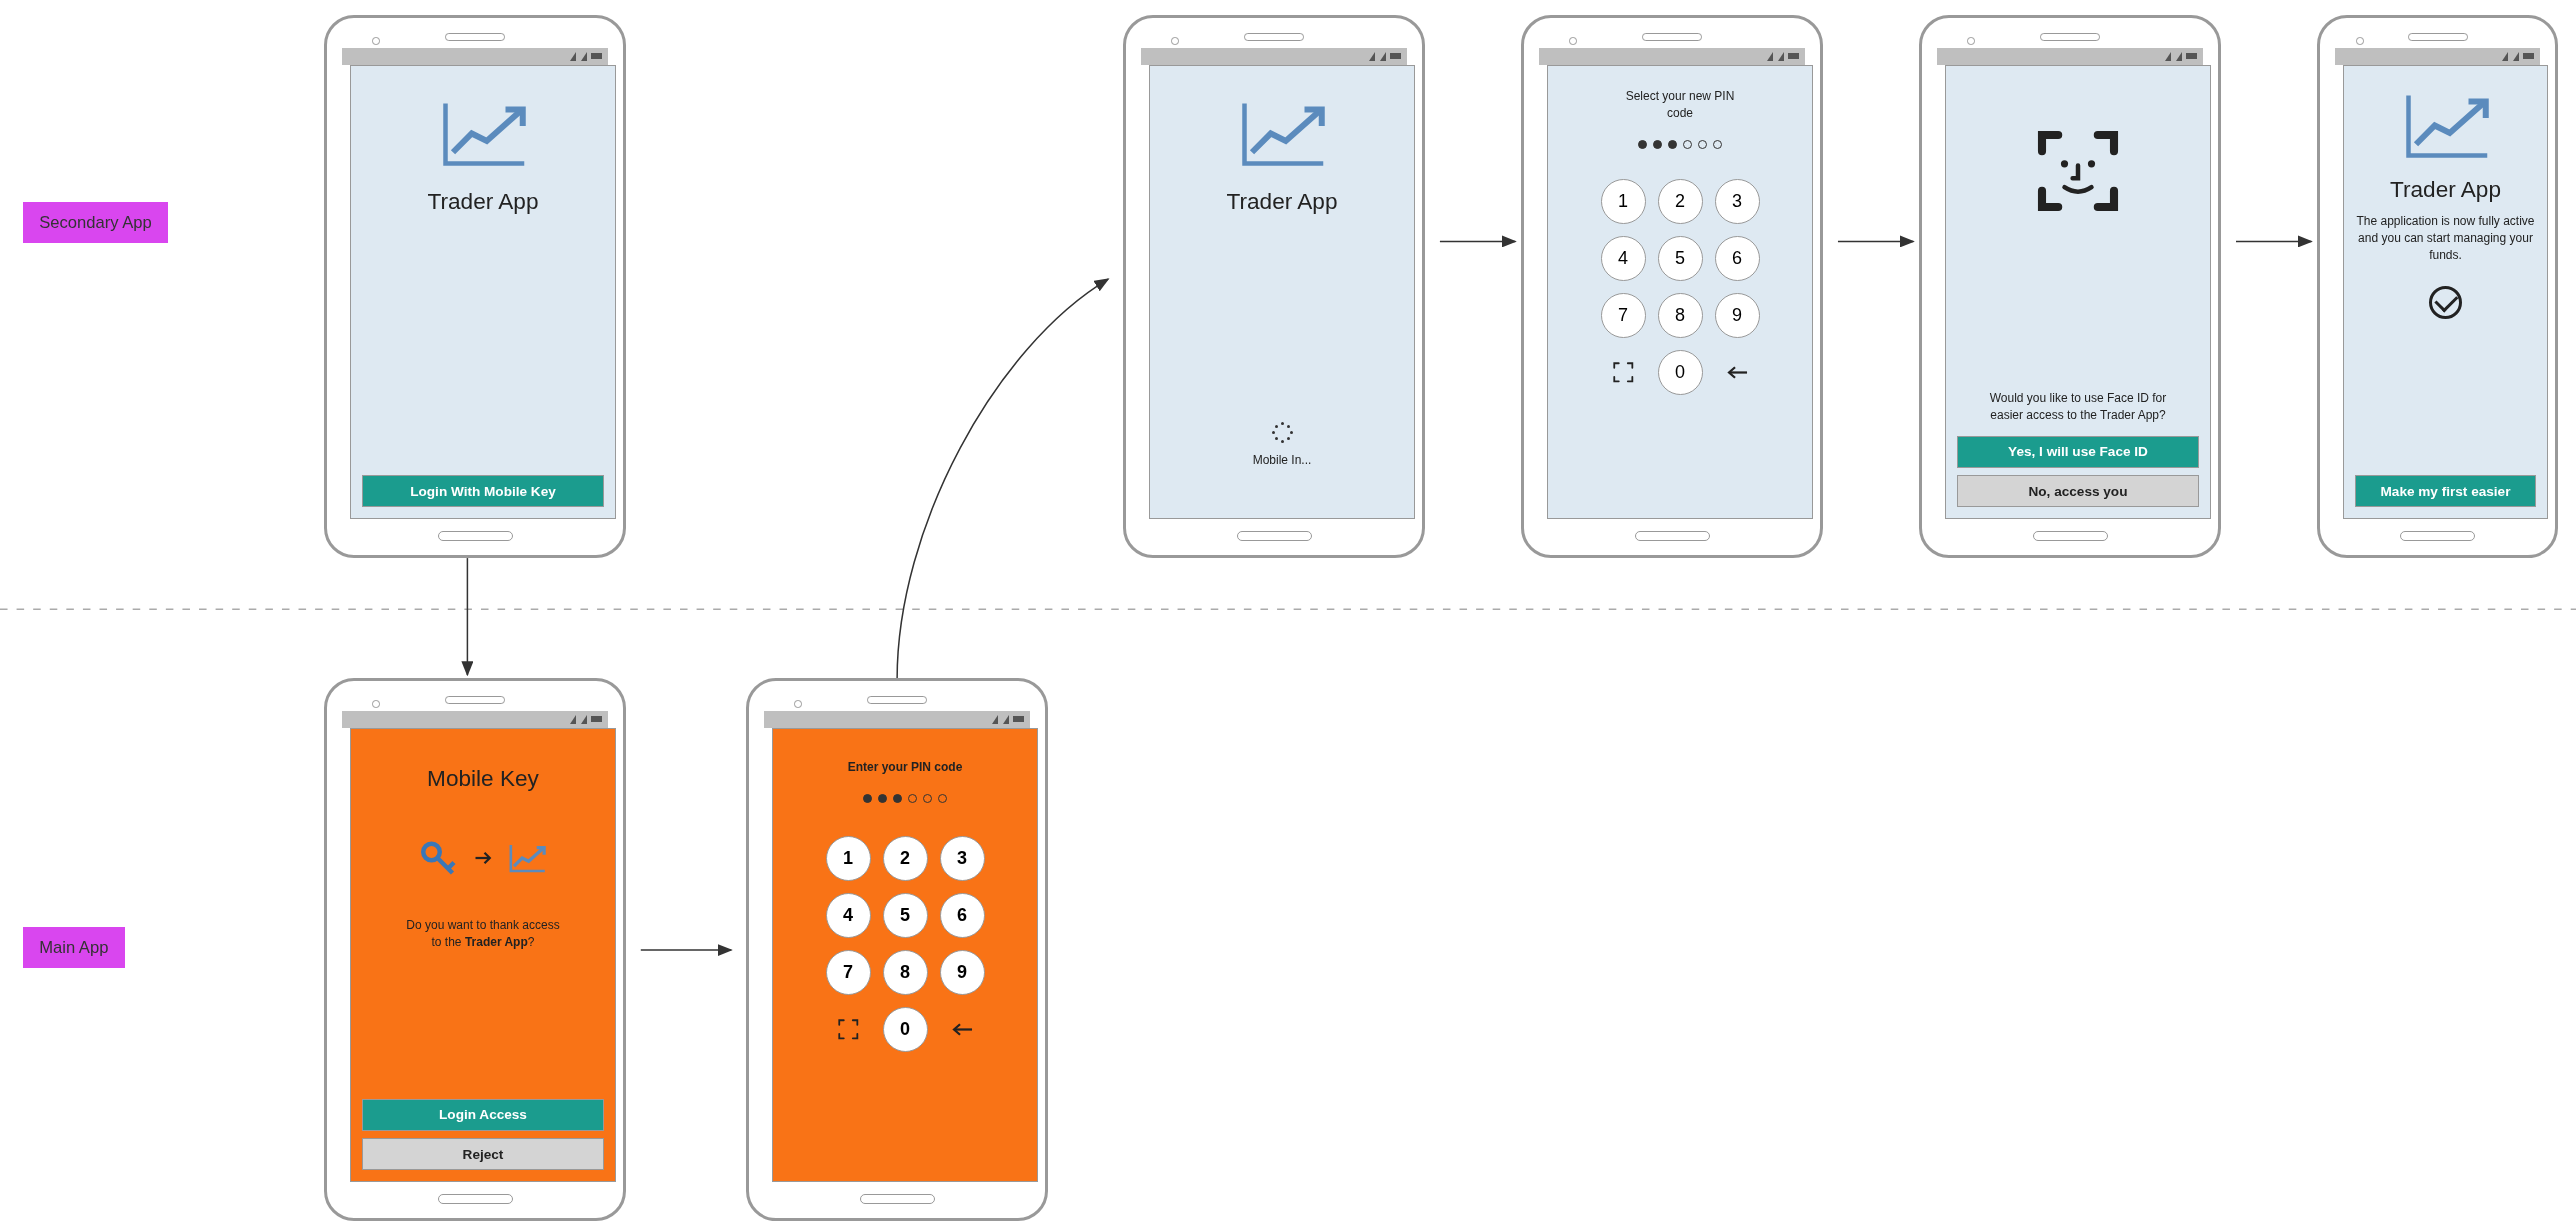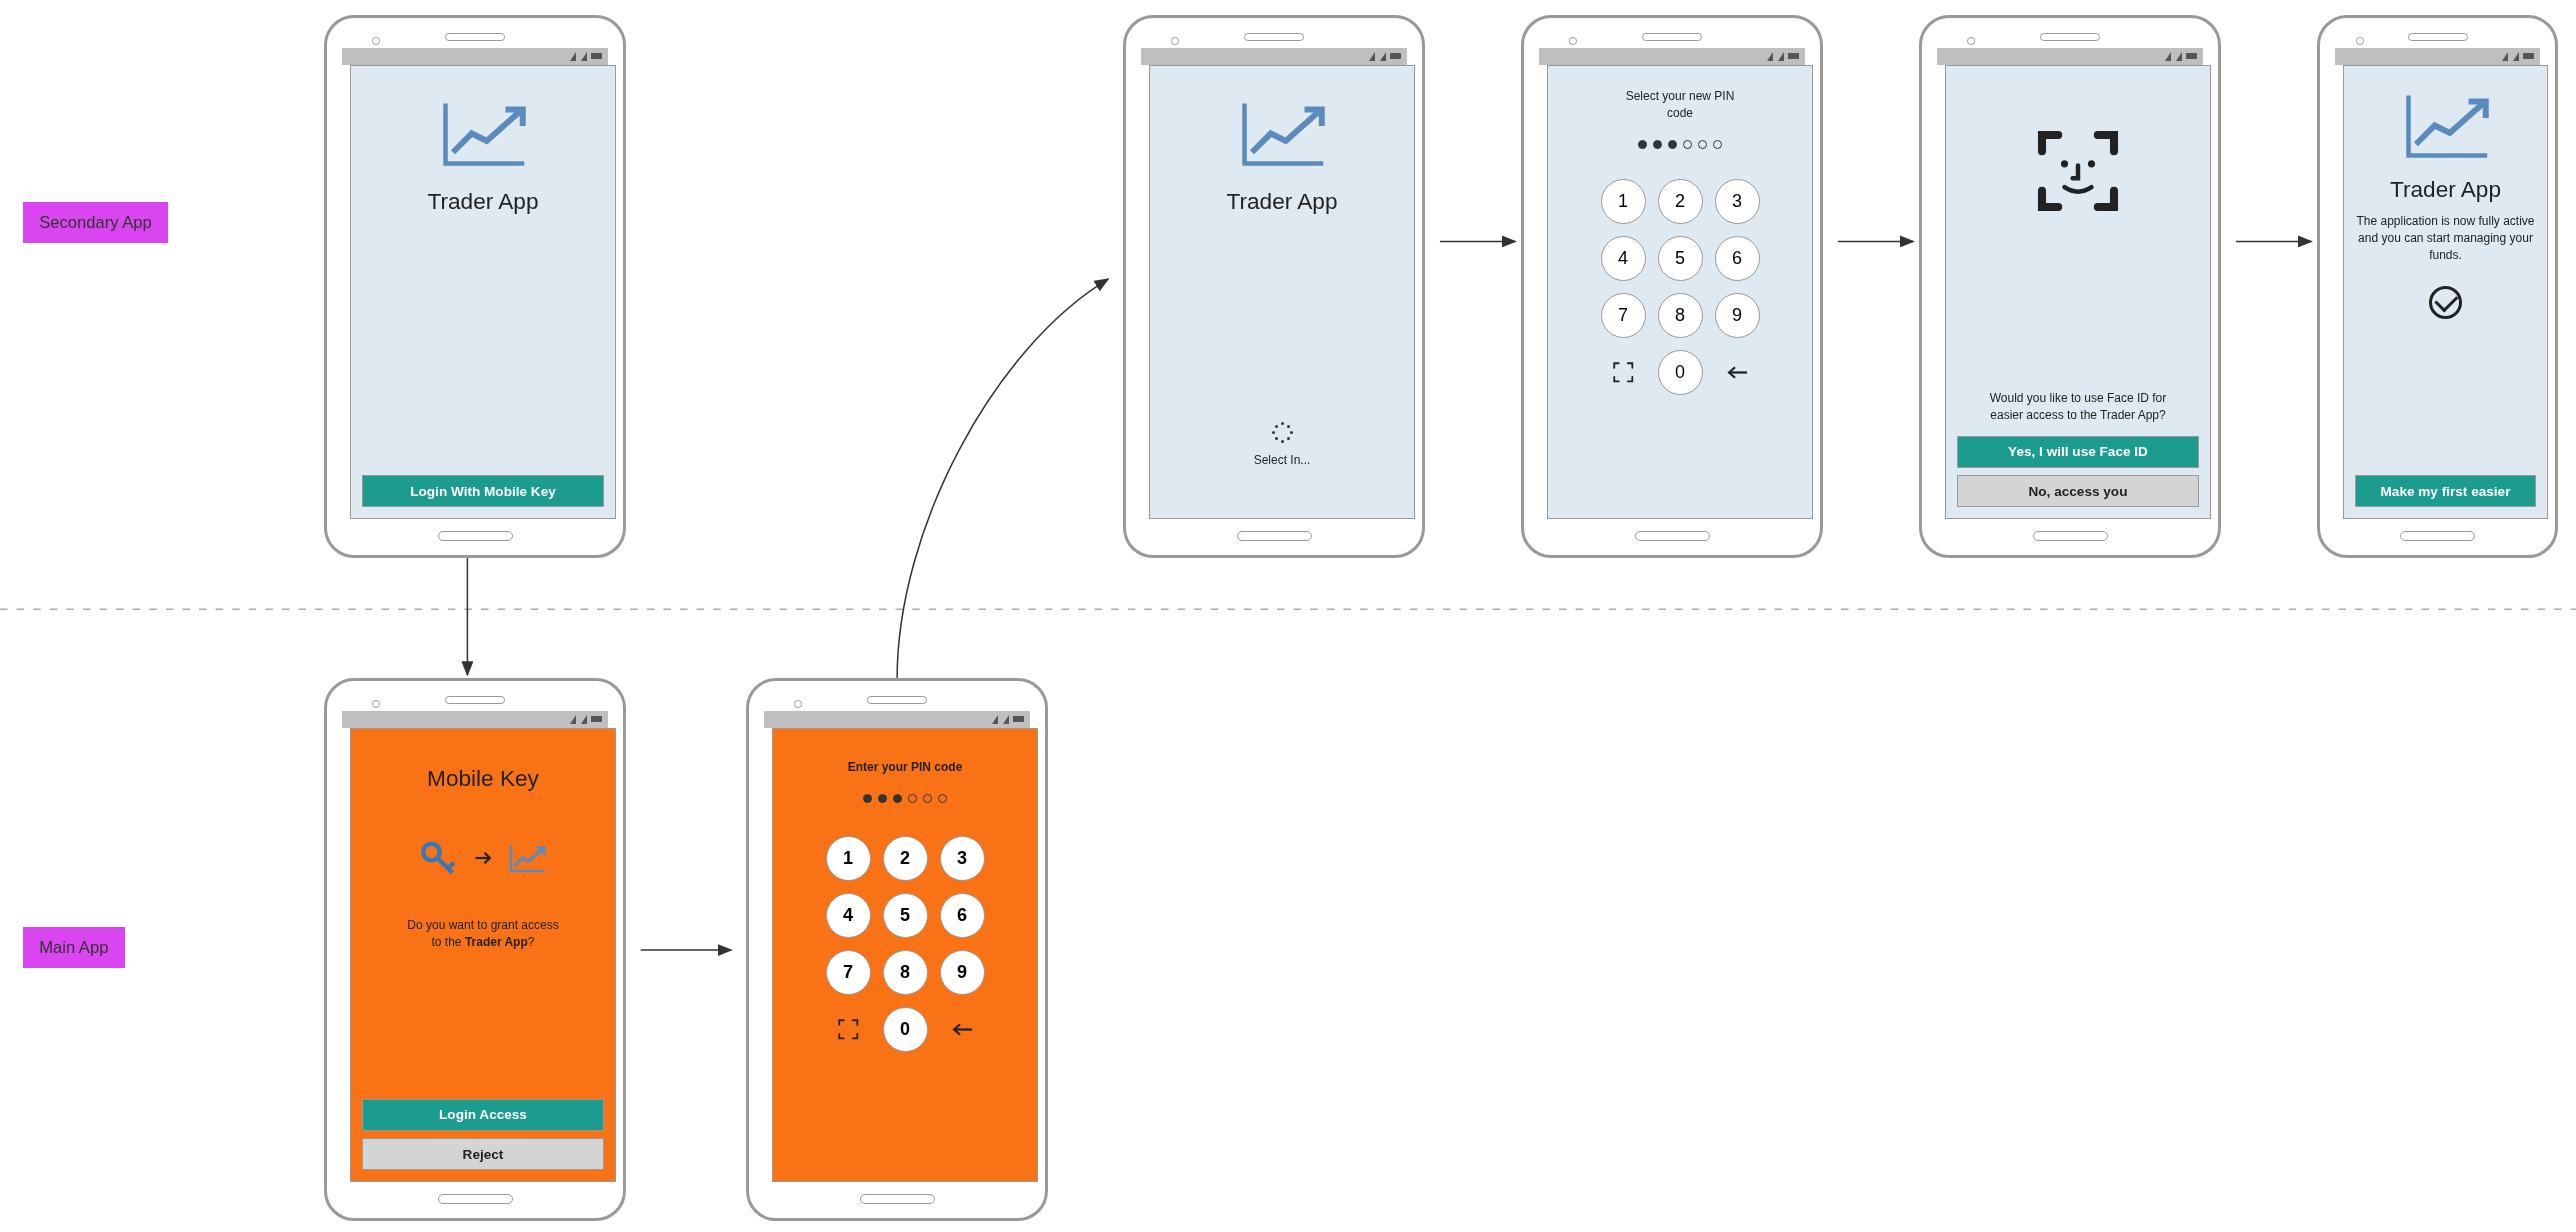--- a/index.html
+++ b/index.html
@@ -195,21 +195,21 @@
       <span style="top:0;left:9px"></span>
         <span style="top:3px;left:15px"></span>
         <span style="top:9px;left:18px"></span>
       <span style="top:15px;left:15px"></span>
         <span style="top:18px;left:9px"></span>
         <span style="top:15px;left:3px"></span>
       <span style="top:9px;left:0"></span>
         <span style="top:3px;left:3px"></span>
     </div>
     <div style="flex:0 0 9px"></div>
-    <div class="small-text">Select In...</div>
+    <div class="small-text">Mobile In...</div>
     <div style="flex:0 0 38px"></div>
   </div>
   <div class="homebtn"></div>
 </div>
 
 <div class="phone" style="top:15px; left:1521px;">
   <div class="camera"></div>
   <div class="speaker"></div>
   <div class="statusbar">
       <div class="tri"></div>
@@ -335,21 +335,21 @@
         <polyline points="14,5 21,12 14,19" stroke="#222" stroke-width="3" fill="none"></polyline>
       </svg>
       <svg width="42" height="36" viewBox="0 0 130 100">
         <path d="M15 10 V90 H120" stroke="#5b8bbd" stroke-width="8" fill="none"></path>
         <path d="M25 75 L50 50 L70 60 L115 20" stroke="#5b8bbd" stroke-width="10" fill="none"></path>
         <path d="M95 18 L118 18 L118 40" stroke="#5b8bbd" stroke-width="10" fill="none"></path>
       </svg>
     </div>
     <div style="flex:0 0 38px"></div>
     <div class="small-text">
-      <span>Do you want to grant access</span><br>
+      <span>Do you want to thank access</span><br>
       <span>to the </span><b>Trader App</b><span>?</span>
     </div>
     <div style="flex:1"></div>
     <div class="btn primary">Login Access</div>
     <div style="flex:0 0 7.5px"></div>
     <div class="btn secondary">Reject</div>
   </div>
   <div class="homebtn"></div>
 </div>
 

